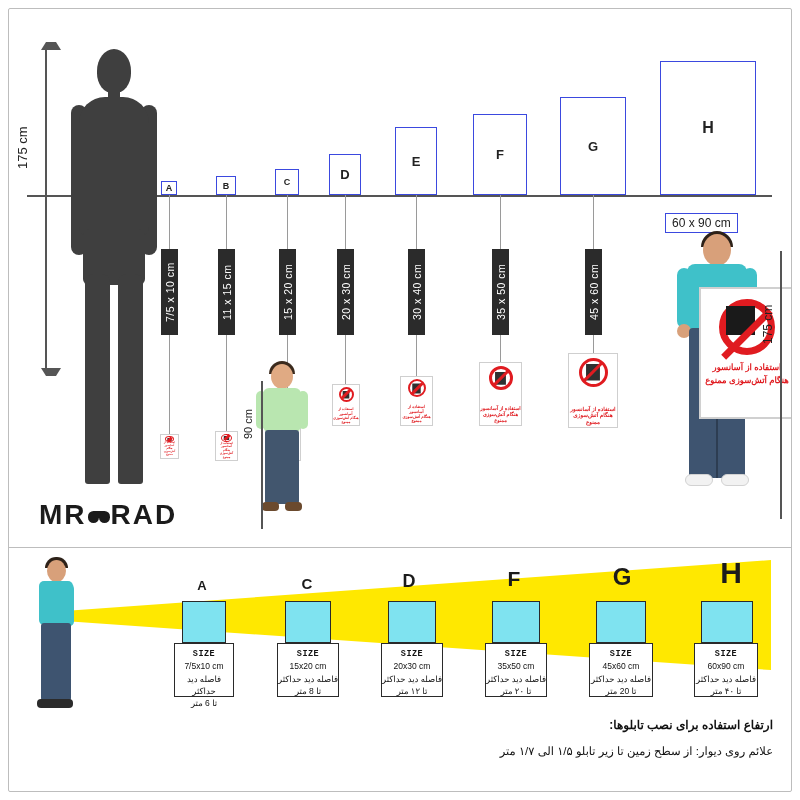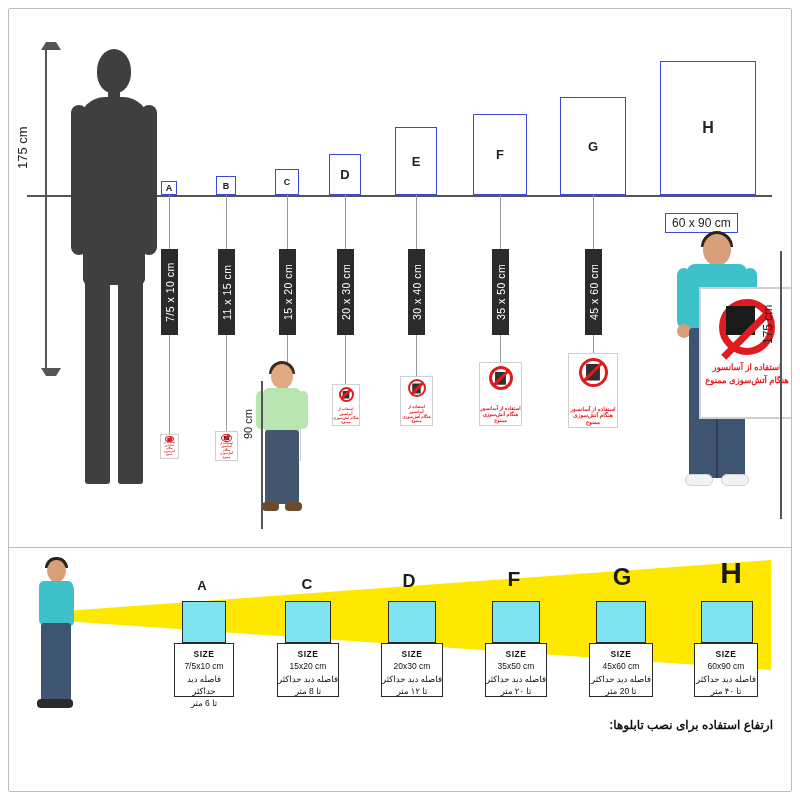--- a/index.html
+++ b/index.html
@@ -220,21 +220,21 @@
     position:absolute; color:#1b1b1b; font-weight:bold; text-align:center;
   }
   .bsign {
     position:absolute; background:#7fe3f0; border:1px solid #2a2a2a;
   }
   .bcard {
     position:absolute; background:#ffffff; border:1px solid #2a2a2a;
     font-size:8.5px; text-align:center; color:#111; line-height:1.45;
     padding-top:4px;
   }
-  .bcard .sz { font-weight:bold; letter-spacing:0.5px; }
+  .bcard .sz { font-weight:bold; letter-spacing:0.5px;font-family:Liberation Mono, monospace; }
   .bcard .rtl { direction:rtl; }
   .footnote1 {
     position:absolute; right:18px; top:170px; font-size:12px; color:#111;
     direction:rtl; font-weight:bold;
   }
   .footnote2 {
     position:absolute; right:18px; top:196px; font-size:11.5px; color:#111;
     direction:rtl;
   }
 </style>
@@ -391,20 +391,23 @@
     </div>
     <div class="btxt">
       <span>استفاده از آسانسور</span><br>
       <span>هنگام آتش‌سوزی ممنوع</span>
     </div>
   </div>
 
   <div class="dim-175r"></div>
   <div class="dim-175r-label">175 cm</div>
 
+  <div class="logo">
+    <span>MR</span><span class="mous"></span><span>RAD</span>
+  </div>
 </div>
 
 <div class="panel-bottom">
 
   <div class="yellow-wedge"></div>
 
   <div class="bman">
     <div class="bman-hair"></div>
     <div class="bman-head"></div>
     <div class="bman-arm"></div>
@@ -458,13 +461,14 @@
     <div class="rtl">تا 20 متر</div>
   </div>
   <div class="bcard" style="left:685px; top:95px; width:64px; height:54px;">
     <div class="sz">SIZE</div>
     <div>60x90 cm</div>
     <div class="rtl">فاصله دید حداکثر</div>
     <div class="rtl">تا ۴۰ متر</div>
   </div>
 
   <div class="footnote1">ارتفاع استفاده برای نصب تابلوها:</div>
+  <div class="footnote2">علائم روی دیوار: از سطح زمین تا زیر تابلو ۱/۵ الی ۱/۷ متر</div>
 </div>
 
 </body></html>

